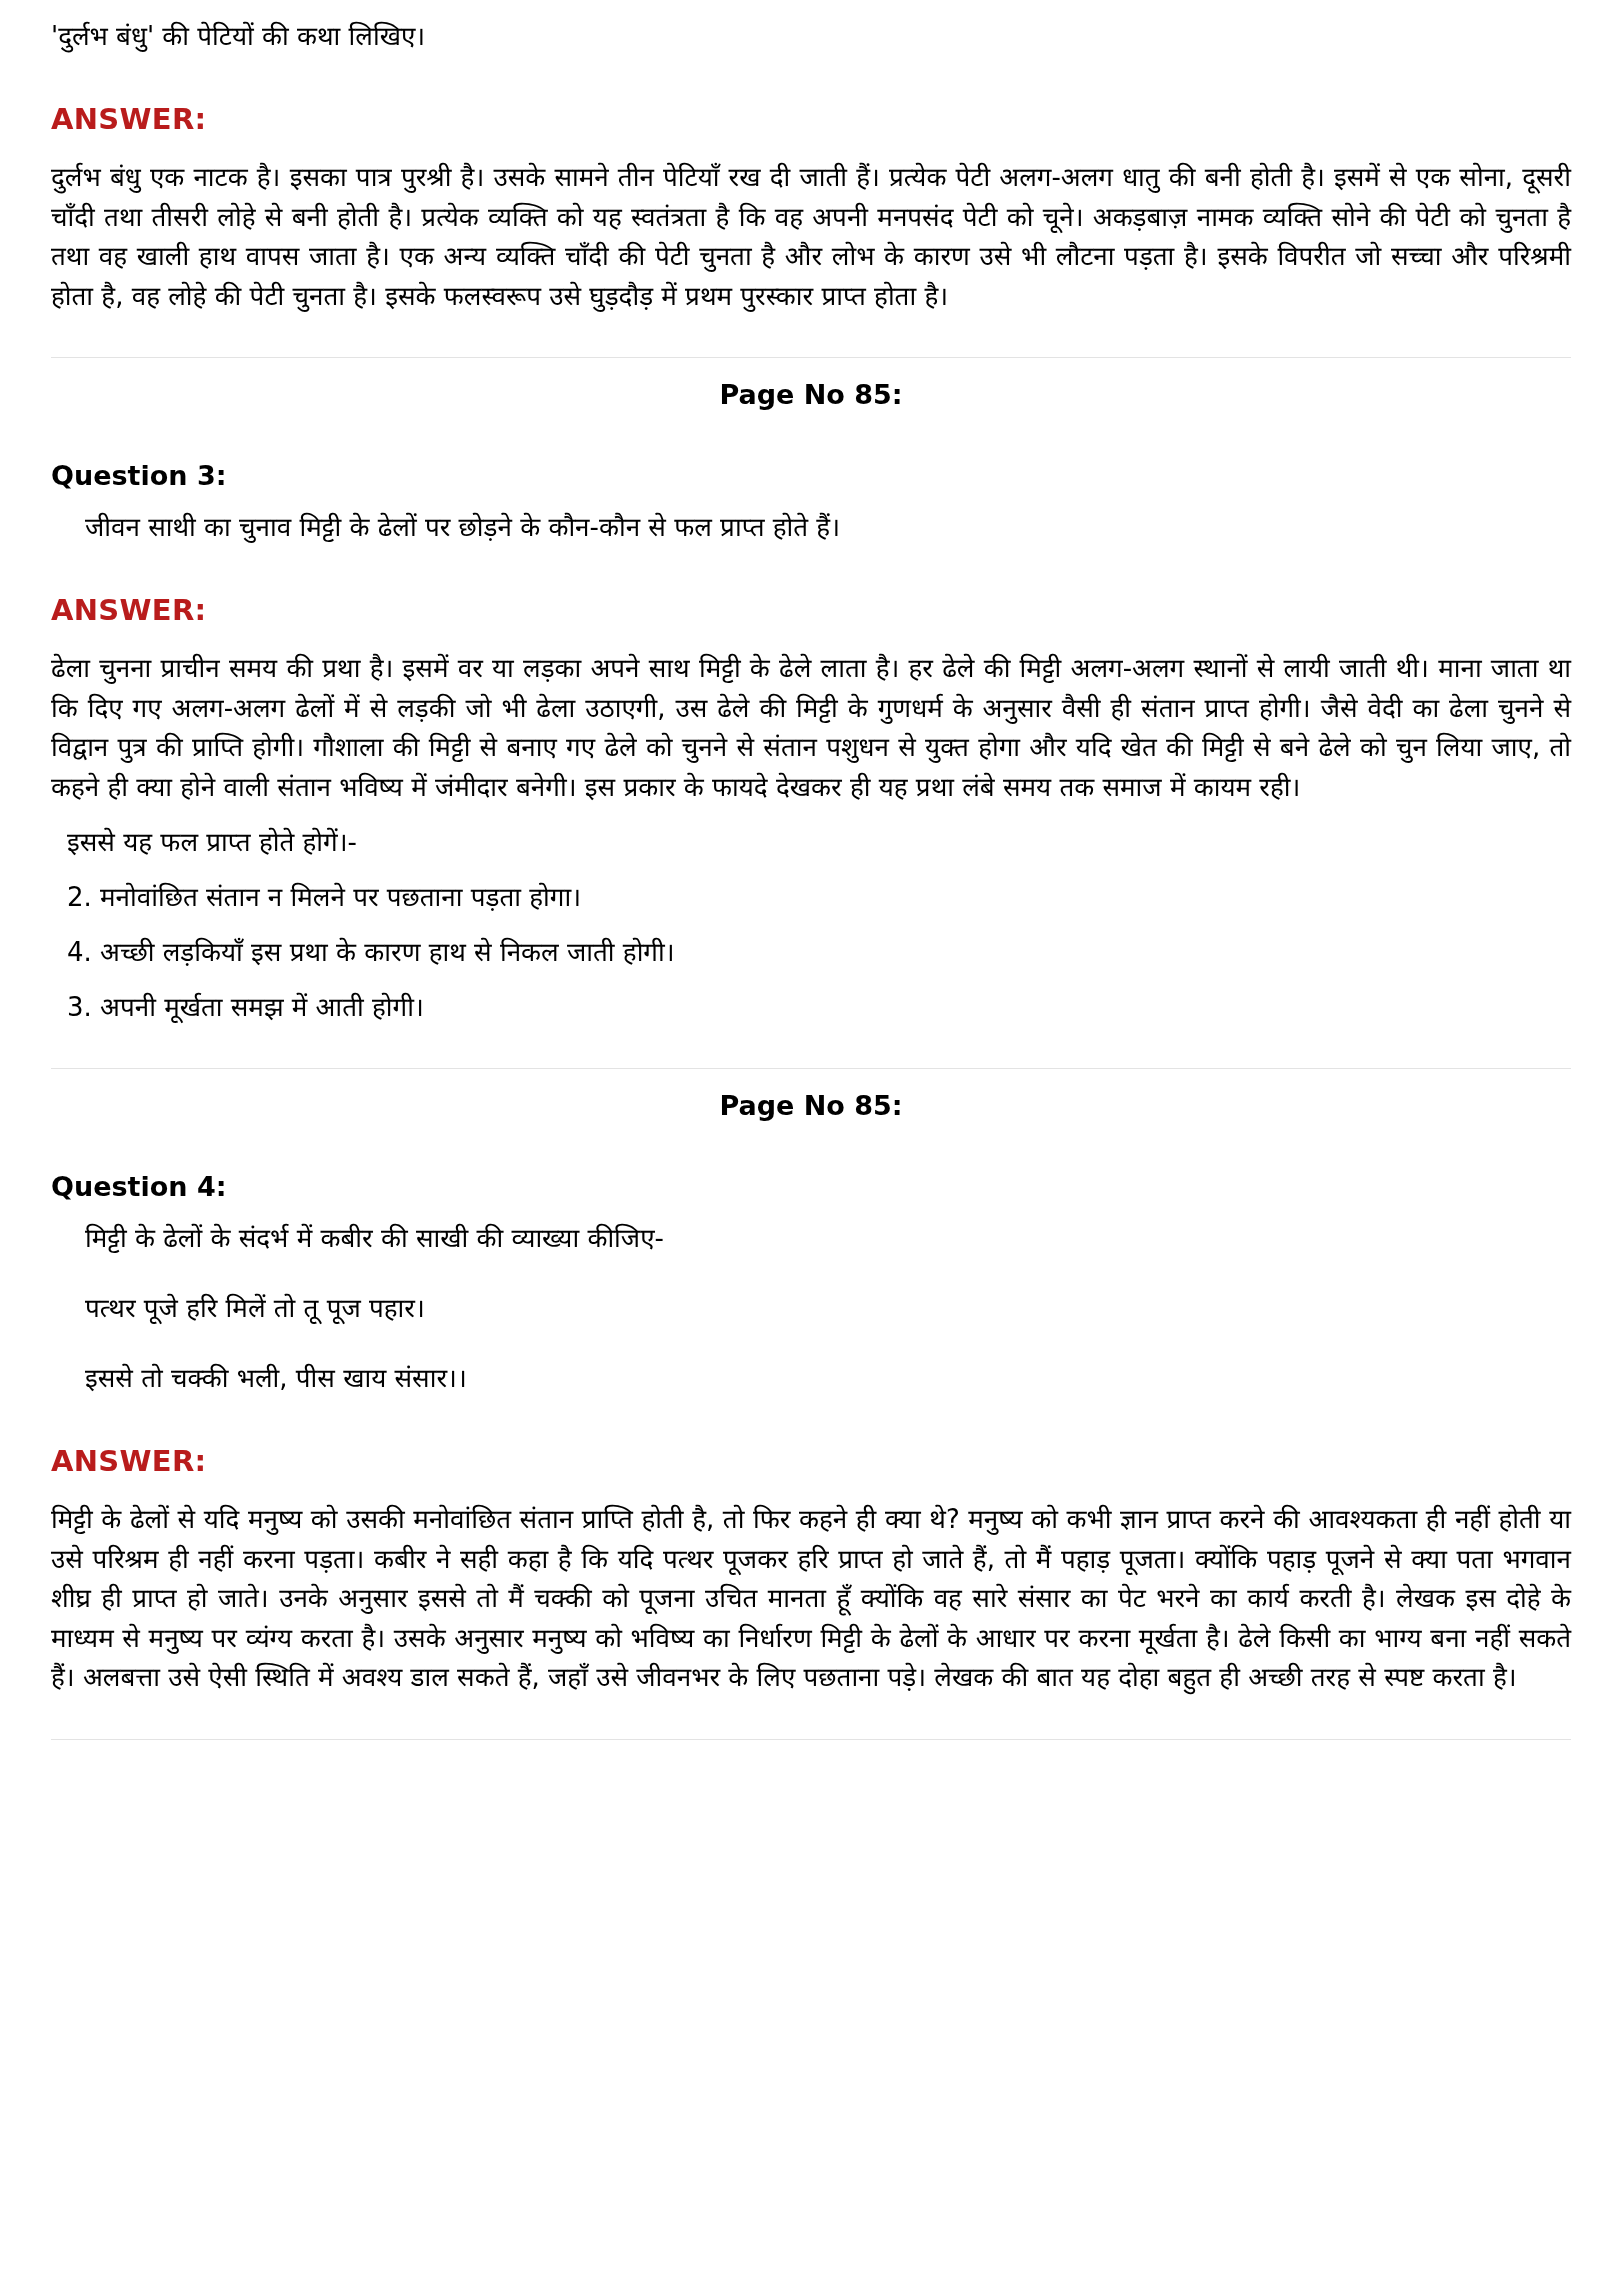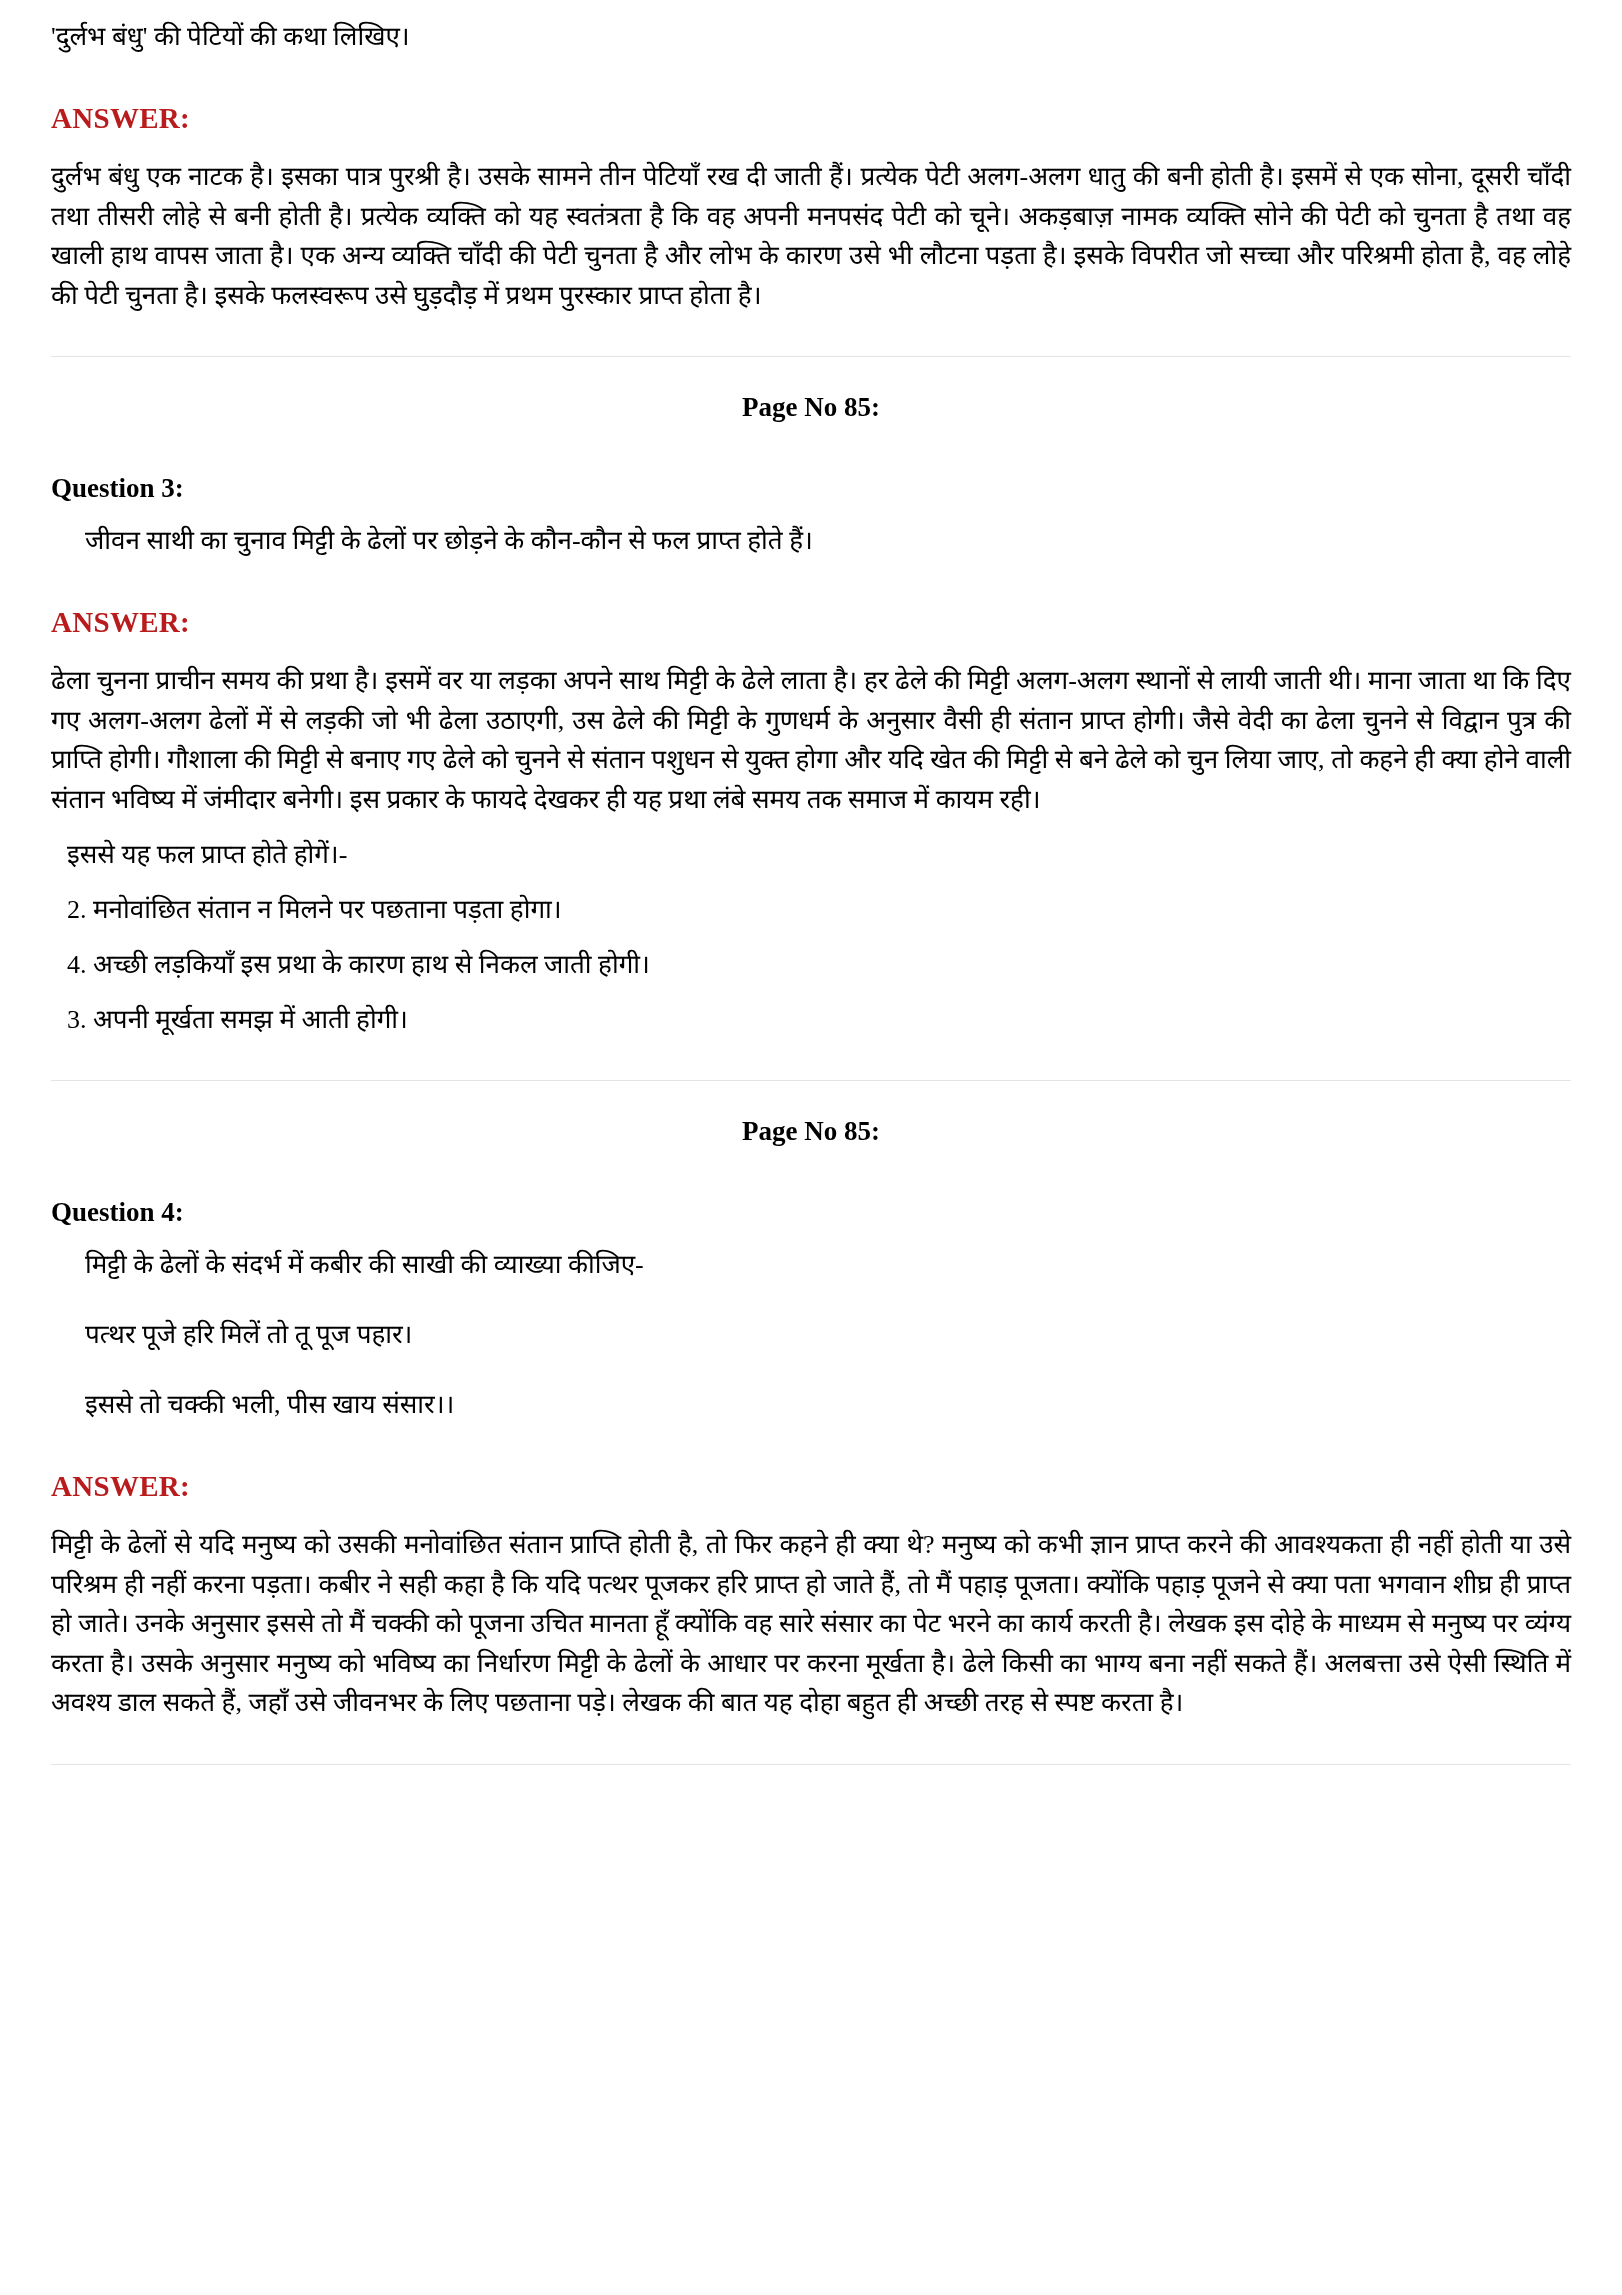--- a/index.html
+++ b/index.html
@@ -39,21 +39,21 @@
   }
   .divider {
     border: 0;
     border-top: 1.3px solid #e3e3e3;
     margin: 41px 0 0 0;
   }
   .page-no {
     text-align: center;
     font-weight: bold;
     font-size: 27px;
-    margin: 35px 0 0 0;
+    margin: 21px 0 0 0;
   }
   .question-label {
     font-weight: bold;
     font-size: 27px;
     margin: 50px 0 0 0;
   }
   .question-text {
     font-size: 26px;
     line-height: 1.5;
     margin: 17px 0 0 0;
@@ -64,21 +64,21 @@
     font-size: 26px;
     line-height: 1.5;
     margin: 31px 0 0 0;
     padding-left: 34px;
   }
   .list-line {
     font-size: 26px;
     line-height: 1.5;
     margin: 16px;
   }
-  .block { margin-bottom: 0; font-family: Liberation Serif, serif; }
+  .block { margin-bottom: 0; }
 </style>
 </head>
 <body>
 
 <div class="page">
 
   <div class="block">
     <p class="q-lead">'दुर्लभ बंधु' की पेटियों की कथा लिखिए।</p>
 
     <div class="answer-label">ANSWER:</div>

